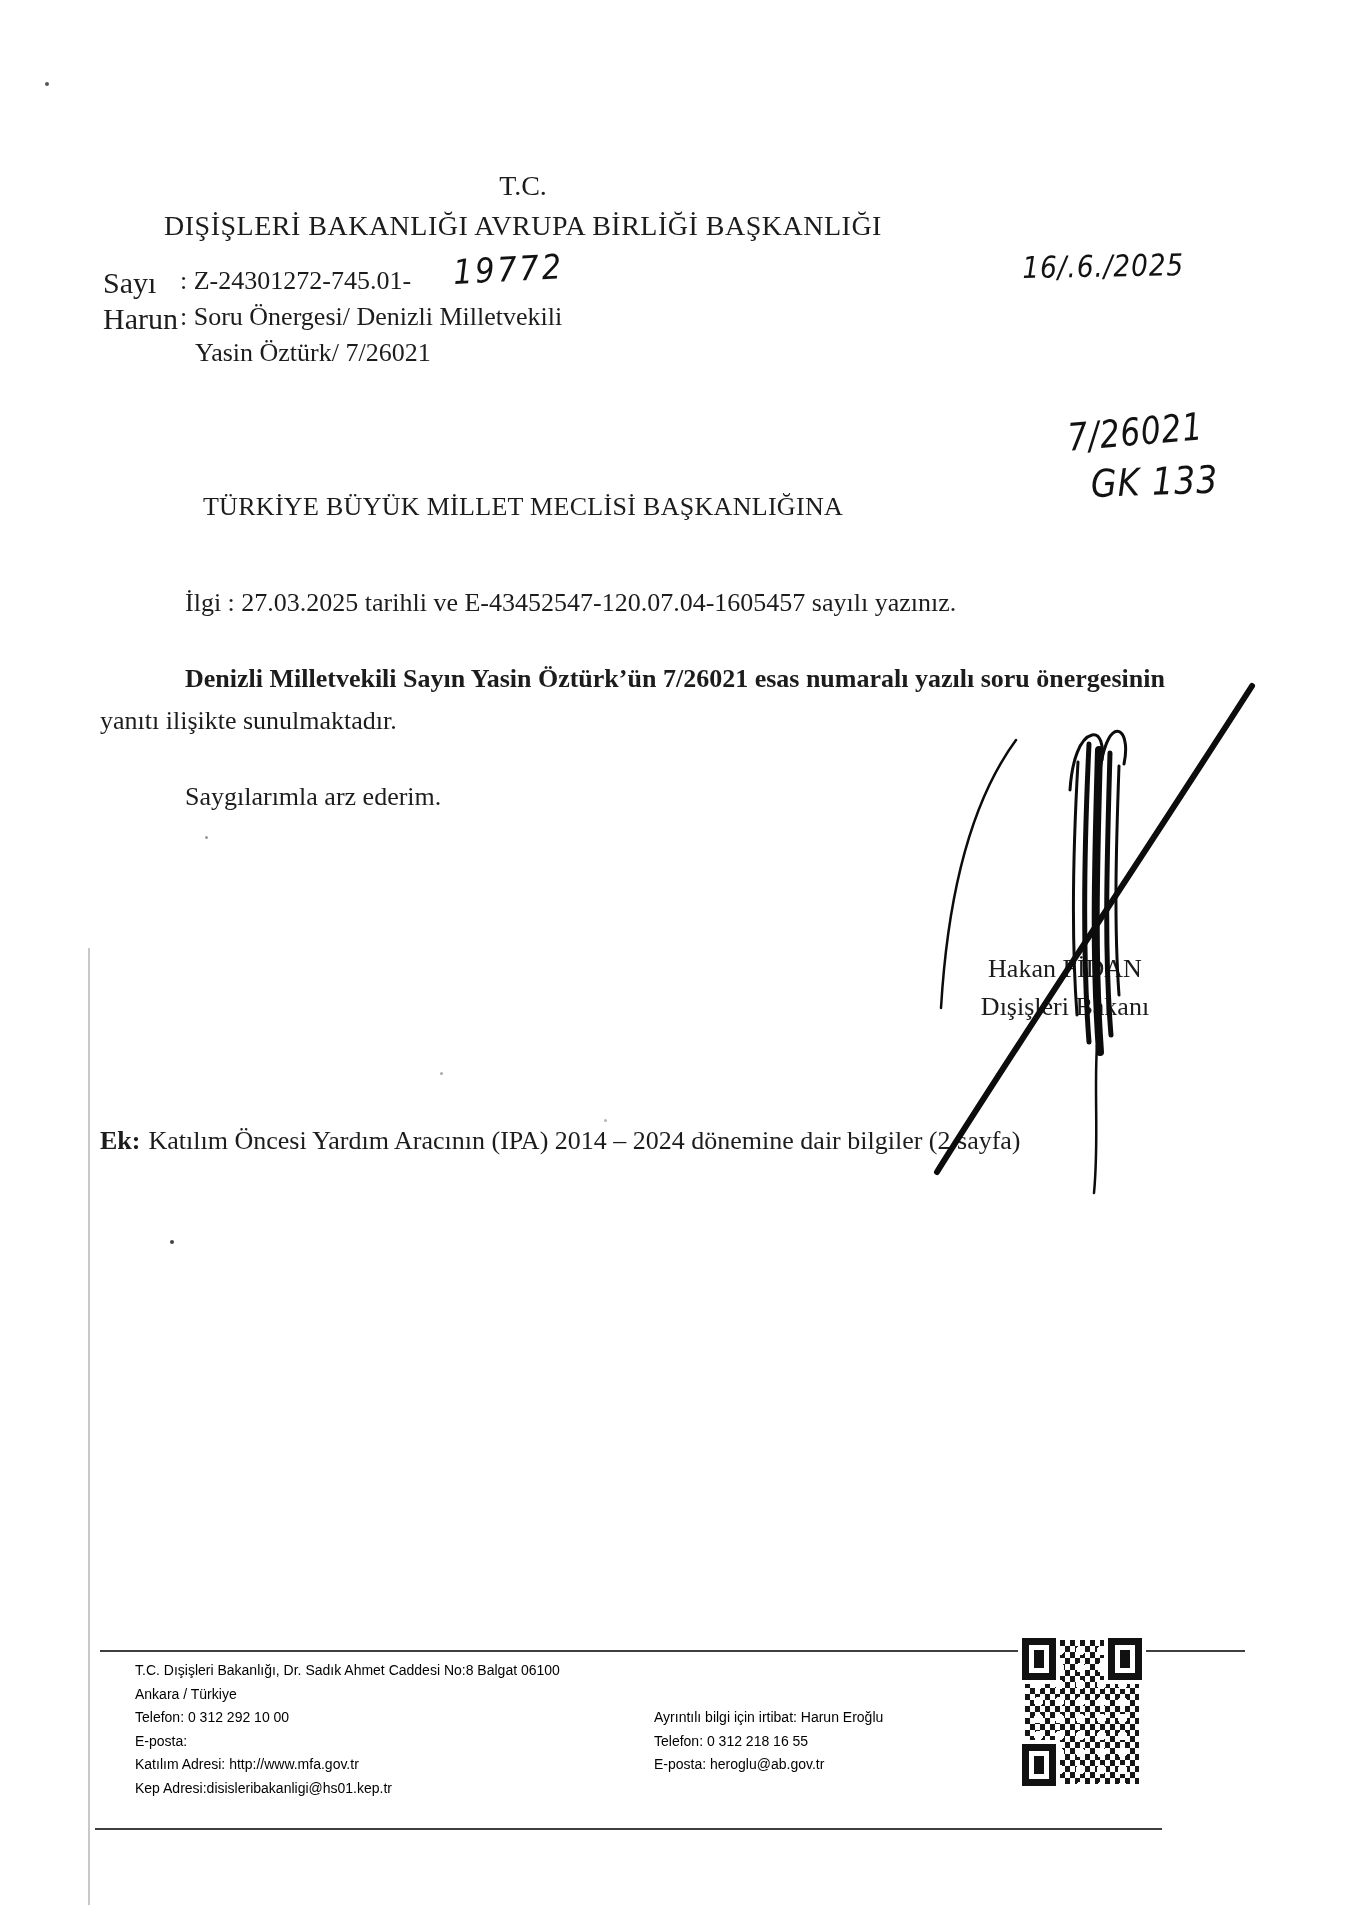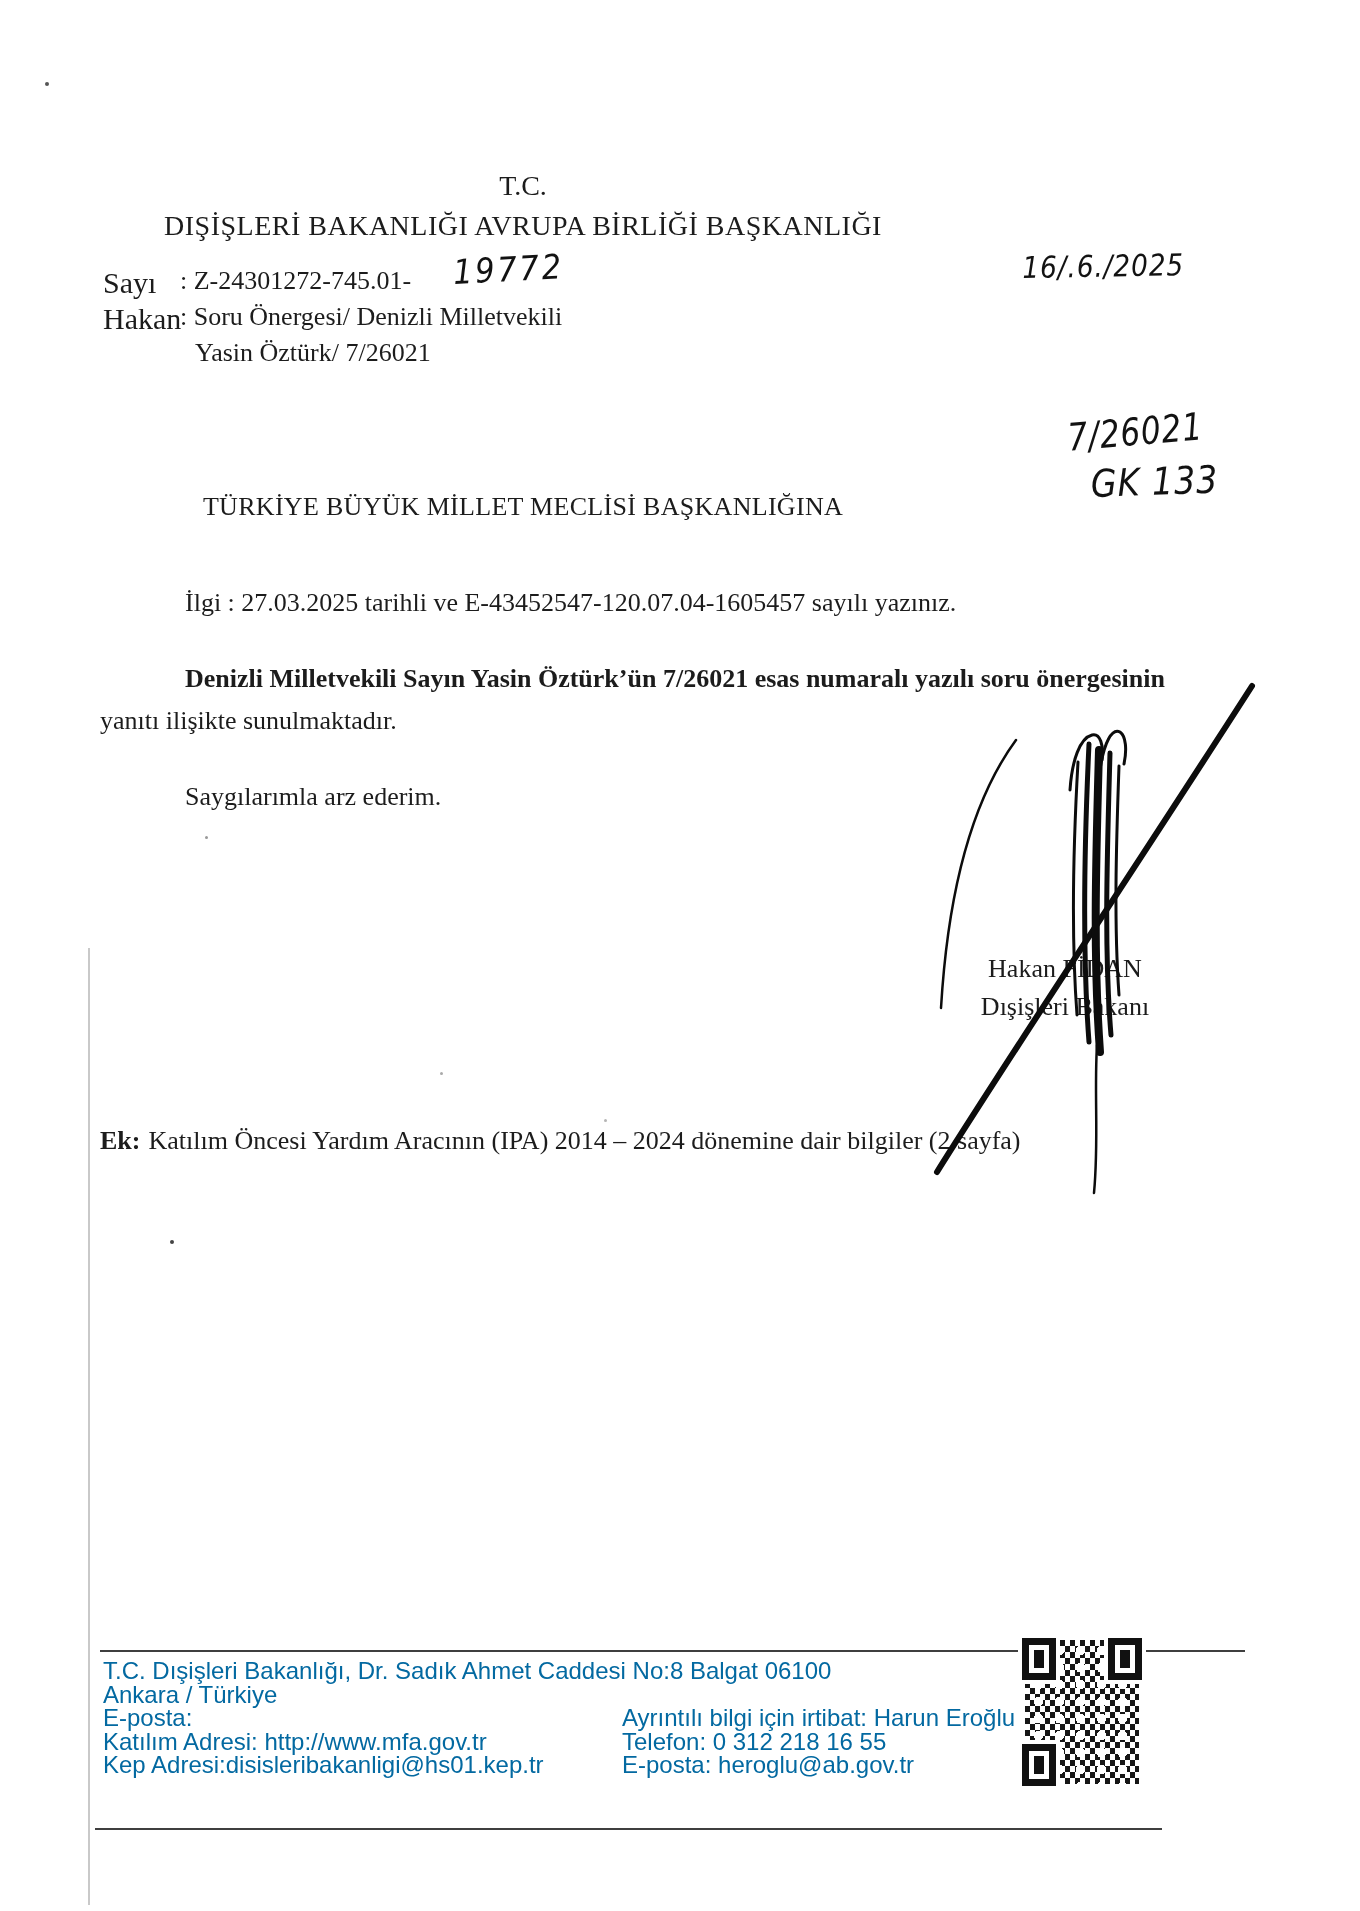--- a/index.html
+++ b/index.html
@@ -21,21 +21,21 @@
   .lh1{left:100px;top:170px;width:846px;font-size:28px;}
   .lh2{left:100px;top:210px;width:846px;font-size:28px;letter-spacing:.5px;}
   
   .m-label{font-size:30px;}
   .m-value{font-size:26px;}
   
   .bodytext{font-size:26px;}
   
   .sigblock{left:905px;top:950px;width:320px;text-align:center;font-size:26px;line-height:38px;}
   
-  .f-col{font-size:24px;line-height:23.5px;color:#0369a1;}
+  .f-col{font-size:14px;line-height:23.5px;color:#000000;margin-left:32px;}
   
   .qr{background:#fff;z-index:3;}
   .qr-noise{
     position:absolute;inset:7px;
     background-image:
       radial-gradient(circle,#fff 0 5px,transparent 5px),
       conic-gradient(#161616 90deg,transparent 90deg 180deg,#161616 180deg 270deg,transparent 270deg);
     background-size:21px 17px,10px 12px;
     background-position:3px 2px,0 0;
   }
@@ -58,21 +58,21 @@
 <div class="abs speck" style="left:604px;top:1119px;width:3px;height:3px;background:#b5b5b5;"></div>
 <div class="abs" style="left:88px;top:948px;width:2px;height:957px;background:#c9c9c9;"></div>
 
 <div class="abs center lh1">T.C.</div>
 <div class="abs center lh2">DIŞİŞLERİ BAKANLIĞI AVRUPA BİRLİĞİ BAŞKANLIĞI</div>
 
 <div class="abs m-label" style="left:103px;top:266px;">Sayı</div>
 <div class="abs m-value nowrap" style="left:180px;top:266px;">: Z-24301272-745.01-</div>
 <div class="abs hw" style="left:452px;top:252px;font-size:34px;letter-spacing:3px;transform:rotate(-3deg) scaleX(.9);">19772</div>
 
-<div class="abs m-label" style="left:103px;top:302px;">Hakan</div>
+<div class="abs m-label" style="left:103px;top:302px;">Harun</div>
 <div class="abs m-value nowrap" style="left:180px;top:302px;">: Soru Önergesi/ Denizli Milletvekili</div>
 <div class="abs m-value nowrap" style="left:195px;top:338px;">Yasin Öztürk/ 7/26021</div>
 
 <div class="abs hw" style="left:1022px;top:250px;font-size:30px;transform:rotate(-1deg) scaleX(.88);">16/.6./2025</div>
 <div class="abs hw" style="left:1066px;top:416px;font-size:38px;transform:rotate(-5deg) scaleX(.82);">7/26021</div>
 <div class="abs hw" style="left:1090px;top:462px;font-size:38px;transform:rotate(-2deg) scaleX(.88);">GK 133</div>
 
 <div class="abs center bodytext" style="left:100px;top:492px;width:846px;letter-spacing:.3px;">TÜRKİYE BÜYÜK MİLLET MECLİSİ BAŞKANLIĞINA</div>
 
 <div class="abs bodytext nowrap" style="left:185px;top:588px;">İlgi : 27.03.2025 tarihli ve E-43452547-120.07.04-1605457 sayılı yazınız.</div>
@@ -103,20 +103,21 @@
     <path d="M1100 770 C1104 742 1112 728 1120 732 C1126 736 1127 750 1124 764" stroke-width="3"></path>
     <path d="M1097 1045 C1094 1095 1099 1140 1094 1193" stroke-width="2.5"></path>
   </g>
 </svg>
 
 <div class="abs rule" style="left:100px;top:1650px;width:1145px;"></div>
 
 <div class="abs sans f-col" style="left:103px;top:1659px;">
   <div>T.C. Dışişleri Bakanlığı, Dr. Sadık Ahmet Caddesi No:8 Balgat 06100</div>
   <div>Ankara / Türkiye</div>
+  <div>Telefon: 0 312 292 10 00</div>
   <div>E-posta:</div>
   <div>Katılım Adresi: http://www.mfa.gov.tr</div>
   <div>Kep Adresi:disisleribakanligi@hs01.kep.tr</div>
 </div>
 
 <div class="abs sans f-col" style="left:622px;top:1706px;">
   <div>Ayrıntılı bilgi için irtibat: Harun Eroğlu</div>
   <div>Telefon: 0 312 218 16 55</div>
   <div>E-posta: heroglu@ab.gov.tr</div>
 </div>

